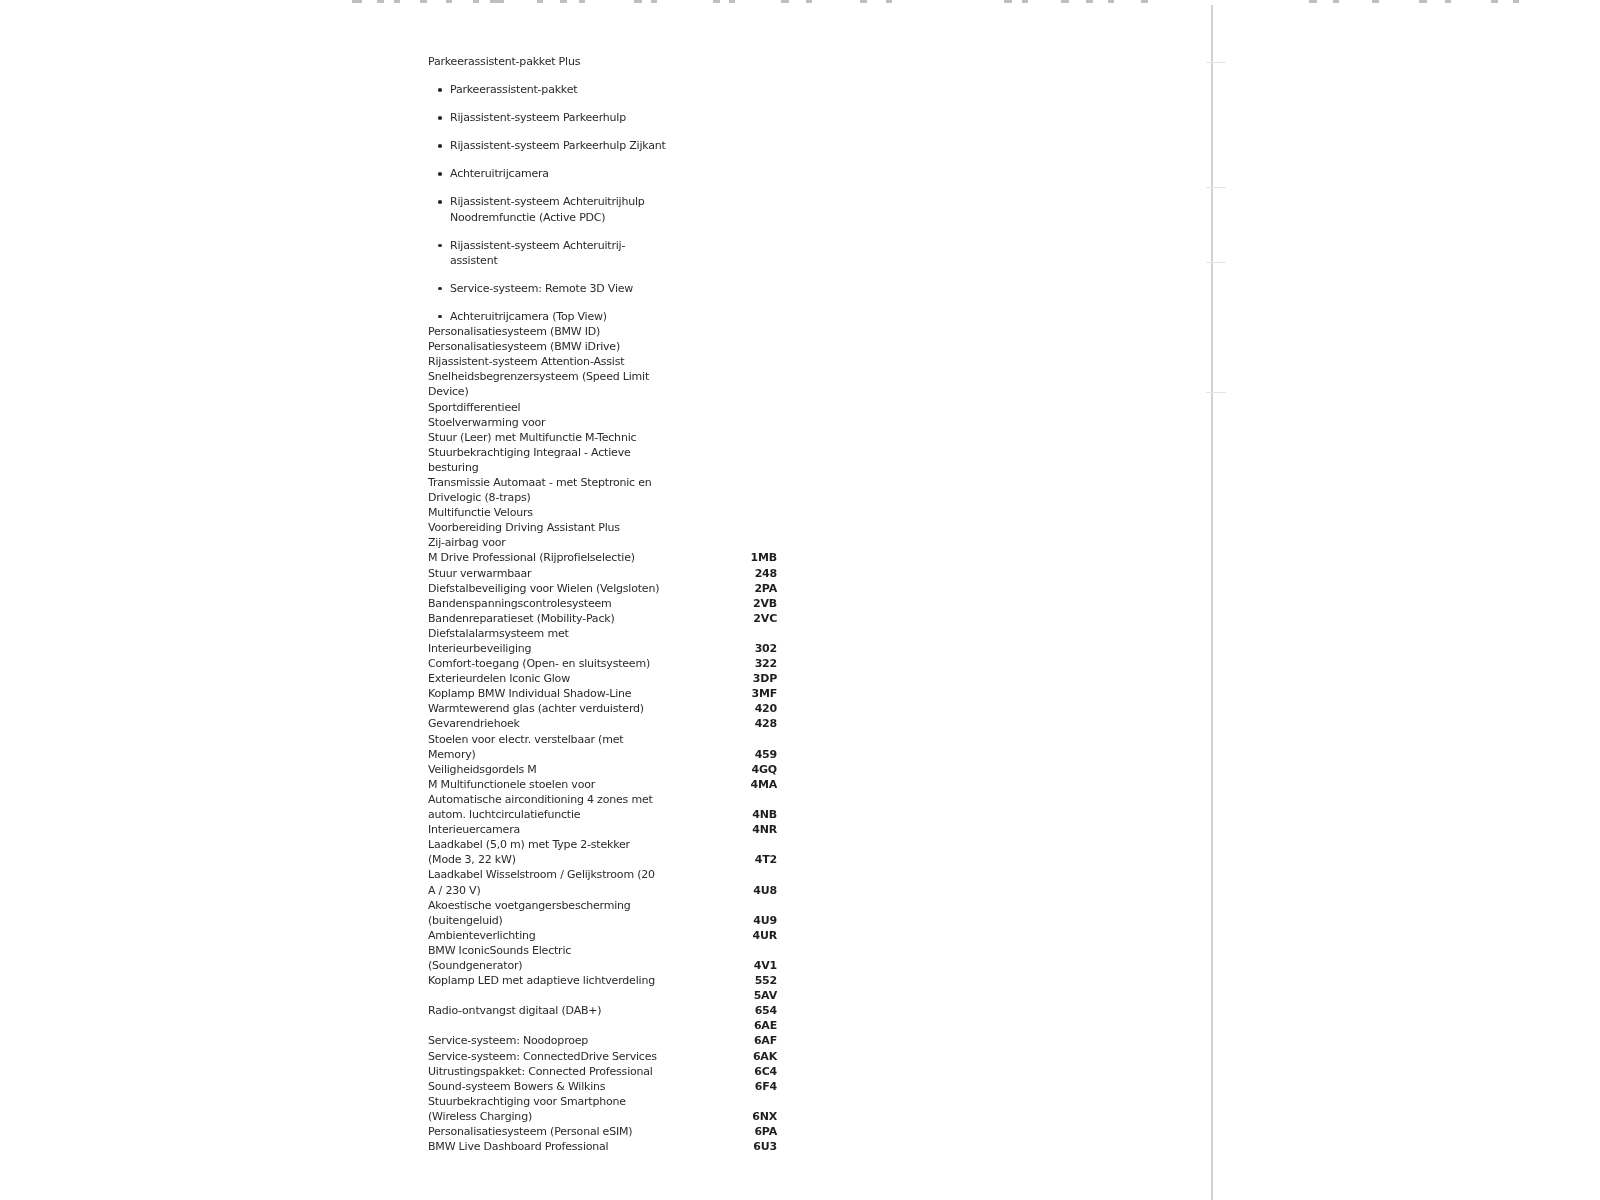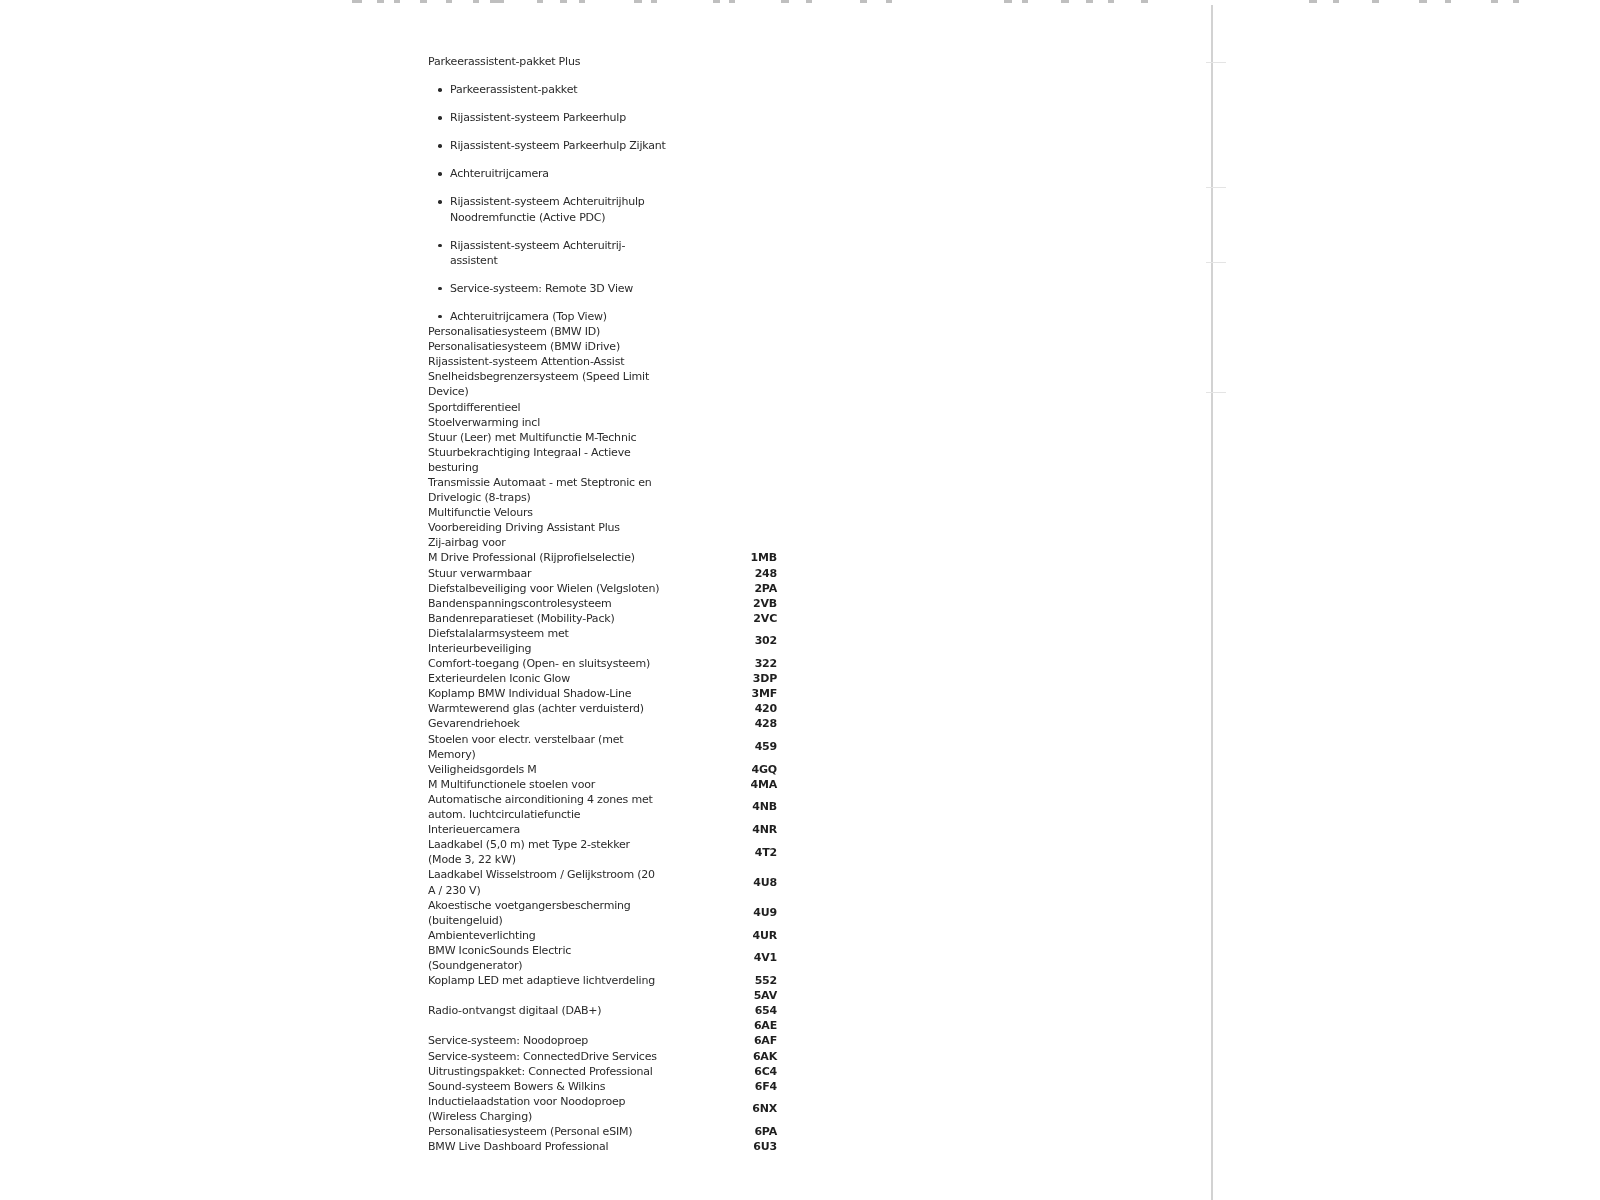--- a/index.html
+++ b/index.html
@@ -47,21 +47,21 @@
     position: absolute;
     left: 10px;
     top: 6px;
     width: 3.5px;
     height: 3.5px;
     border-radius: 50%;
     background: #2a2a2a;
   }
   .crow {
     display: flex;
-    align-items: center;
+    align-items: flex-end;
   }
   .cname {
     width: 292px;
     white-space: pre-line;
   }
   .ccode {
     flex: 1;
     text-align: right;
     font-weight: bold;
     color: #1f1f1f;
@@ -149,21 +149,21 @@
         <li>Service-systeem: Remote 3D View</li>
         <li>Achteruitrijcamera (Top View)</li>
       </ul>
     <div id="standalone">
         <div class="line">Personalisatiesysteem (BMW ID)</div>
         <div class="line">Personalisatiesysteem (BMW iDrive)</div>
         <div class="line">Rijassistent-systeem Attention-Assist</div>
         <div class="line">Snelheidsbegrenzersysteem (Speed Limit
 Device)</div>
         <div class="line">Sportdifferentieel</div>
-        <div class="line">Stoelverwarming incl</div>
+        <div class="line">Stoelverwarming voor</div>
         <div class="line">Stuur (Leer) met Multifunctie M-Technic</div>
         <div class="line">Stuurbekrachtiging Integraal - Actieve
 besturing</div>
         <div class="line">Transmissie Automaat - met Steptronic en
 Drivelogic (8-traps)</div>
         <div class="line">Multifunctie Velours</div>
         <div class="line">Voorbereiding Driving Assistant Plus</div>
         <div class="line">Zij-airbag voor</div>
       </div>
     <div id="coded">
@@ -282,21 +282,21 @@
         </div>
         <div class="crow">
           <div class="cname">Uitrustingspakket: Connected Professional</div>
           <div class="ccode">6C4</div>
         </div>
         <div class="crow">
           <div class="cname">Sound-systeem Bowers &amp; Wilkins</div>
           <div class="ccode">6F4</div>
         </div>
         <div class="crow">
-          <div class="cname">Inductielaadstation voor Noodoproep
+          <div class="cname">Stuurbekrachtiging voor Smartphone
 (Wireless Charging)</div>
           <div class="ccode">6NX</div>
         </div>
         <div class="crow">
           <div class="cname">Personalisatiesysteem (Personal eSIM)</div>
           <div class="ccode">6PA</div>
         </div>
         <div class="crow">
           <div class="cname">BMW Live Dashboard Professional</div>
           <div class="ccode">6U3</div>

